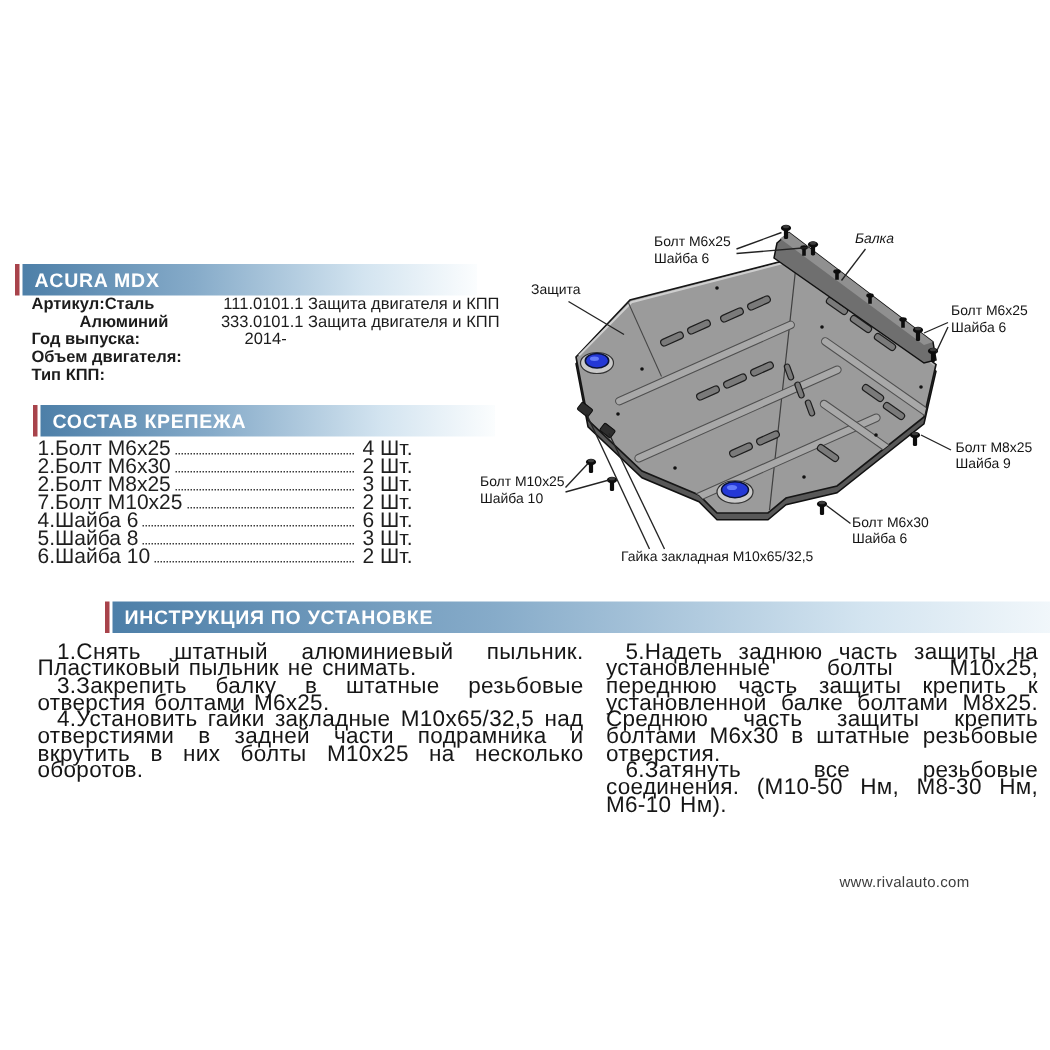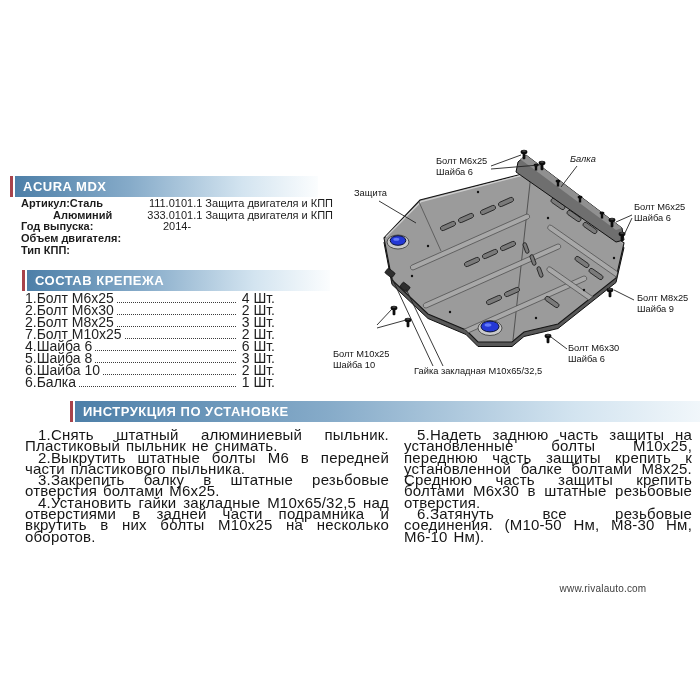--- a/index.html
+++ b/index.html
@@ -108,25 +108,20 @@
   </div>
   <div class="f-row">
     <span class="f-name">5.Шайба 8</span>
     <span class="f-dots"></span>
     <span class="f-qty">3 Шт.</span>
   </div>
   <div class="f-row">
     <span class="f-name">6.Шайба 10</span>
     <span class="f-dots"></span>
     <span class="f-qty">2 Шт.</span>
-  </div>
-  <div class="f-row">
-    <span class="f-name">6.Балка</span>
-    <span class="f-dots"></span>
-    <span class="f-qty">1 Шт.</span>
   </div>
 </div>
 
 <div class="drawing">
   <svg width="380" height="270" viewBox="0 0 380 270">
     <defs>
       <clipPath id="plateclip">
         <path d="M64,108 L100,70 L210,42 L304,113 L296,148 L238,194 L204,202 L192,212 L158,212 L146,200 L108,184 L72,150 Z"></path>
       </clipPath>
       <g id="bolt">
@@ -253,39 +248,38 @@
     <span>Защита</span>
   </div>
   <div class="dlabel" style="left:317px;top:163px;">
     <span>Болт М8х25</span>
     <span>Шайба 9</span>
   </div>
   <div class="dlabel" style="left:248px;top:213px;">
     <span>Болт М6х30</span>
     <span>Шайба 6</span>
   </div>
-  <div class="dlabel" style="left:13px;top:186px;margin-top:33px;">
+  <div class="dlabel" style="left:0px;top:186px;">
     <span>Болт М10х25</span>
     <span>Шайба 10</span>
   </div>
   <div class="dlabel" style="left:94px;top:236px;">
     <span>Гайка закладная М10х65/32,5</span>
   </div>
 </div>
 
 <div class="sec-header" style="left:22px;top:401px;width:672px;padding-left:48px;">
   <div class="sec-accent"></div>
   <div class="sec-grad">
     <span class="sec-title">ИНСТРУКЦИЯ ПО УСТАНОВКЕ</span>
   </div>
 </div>
 
 <div class="instr-col instr-left">
   <p>1.Снять штатный алюминиевый пыльник. Пластиковый пыльник не снимать.</p>
-  <p>2.Выкрутить штатные болты М6 в передней части пластикового пыльника.</p>
   <p>3.Закрепить балку в штатные резьбовые отверстия болтами М6х25.</p>
   <p>4.Установить гайки закладные М10х65/32,5 над отверстиями в задней части подрамника и вкрутить в них болты М10х25 на несколько оборотов.</p>
 </div>
 <div class="instr-col instr-right">
   <p>5.Надеть заднюю часть защиты на установленные болты М10х25, переднюю часть защиты крепить к установленной балке болтами М8х25. Среднюю часть защиты крепить болтами М6х30 в штатные резьбовые отверстия.</p>
   <p>6.Затянуть все резьбовые соединения. (М10-50 Нм, М8-30 Нм, М6-10 Нм).</p>
 </div>
 
 <div class="footer">www.rivalauto.com</div>
 

